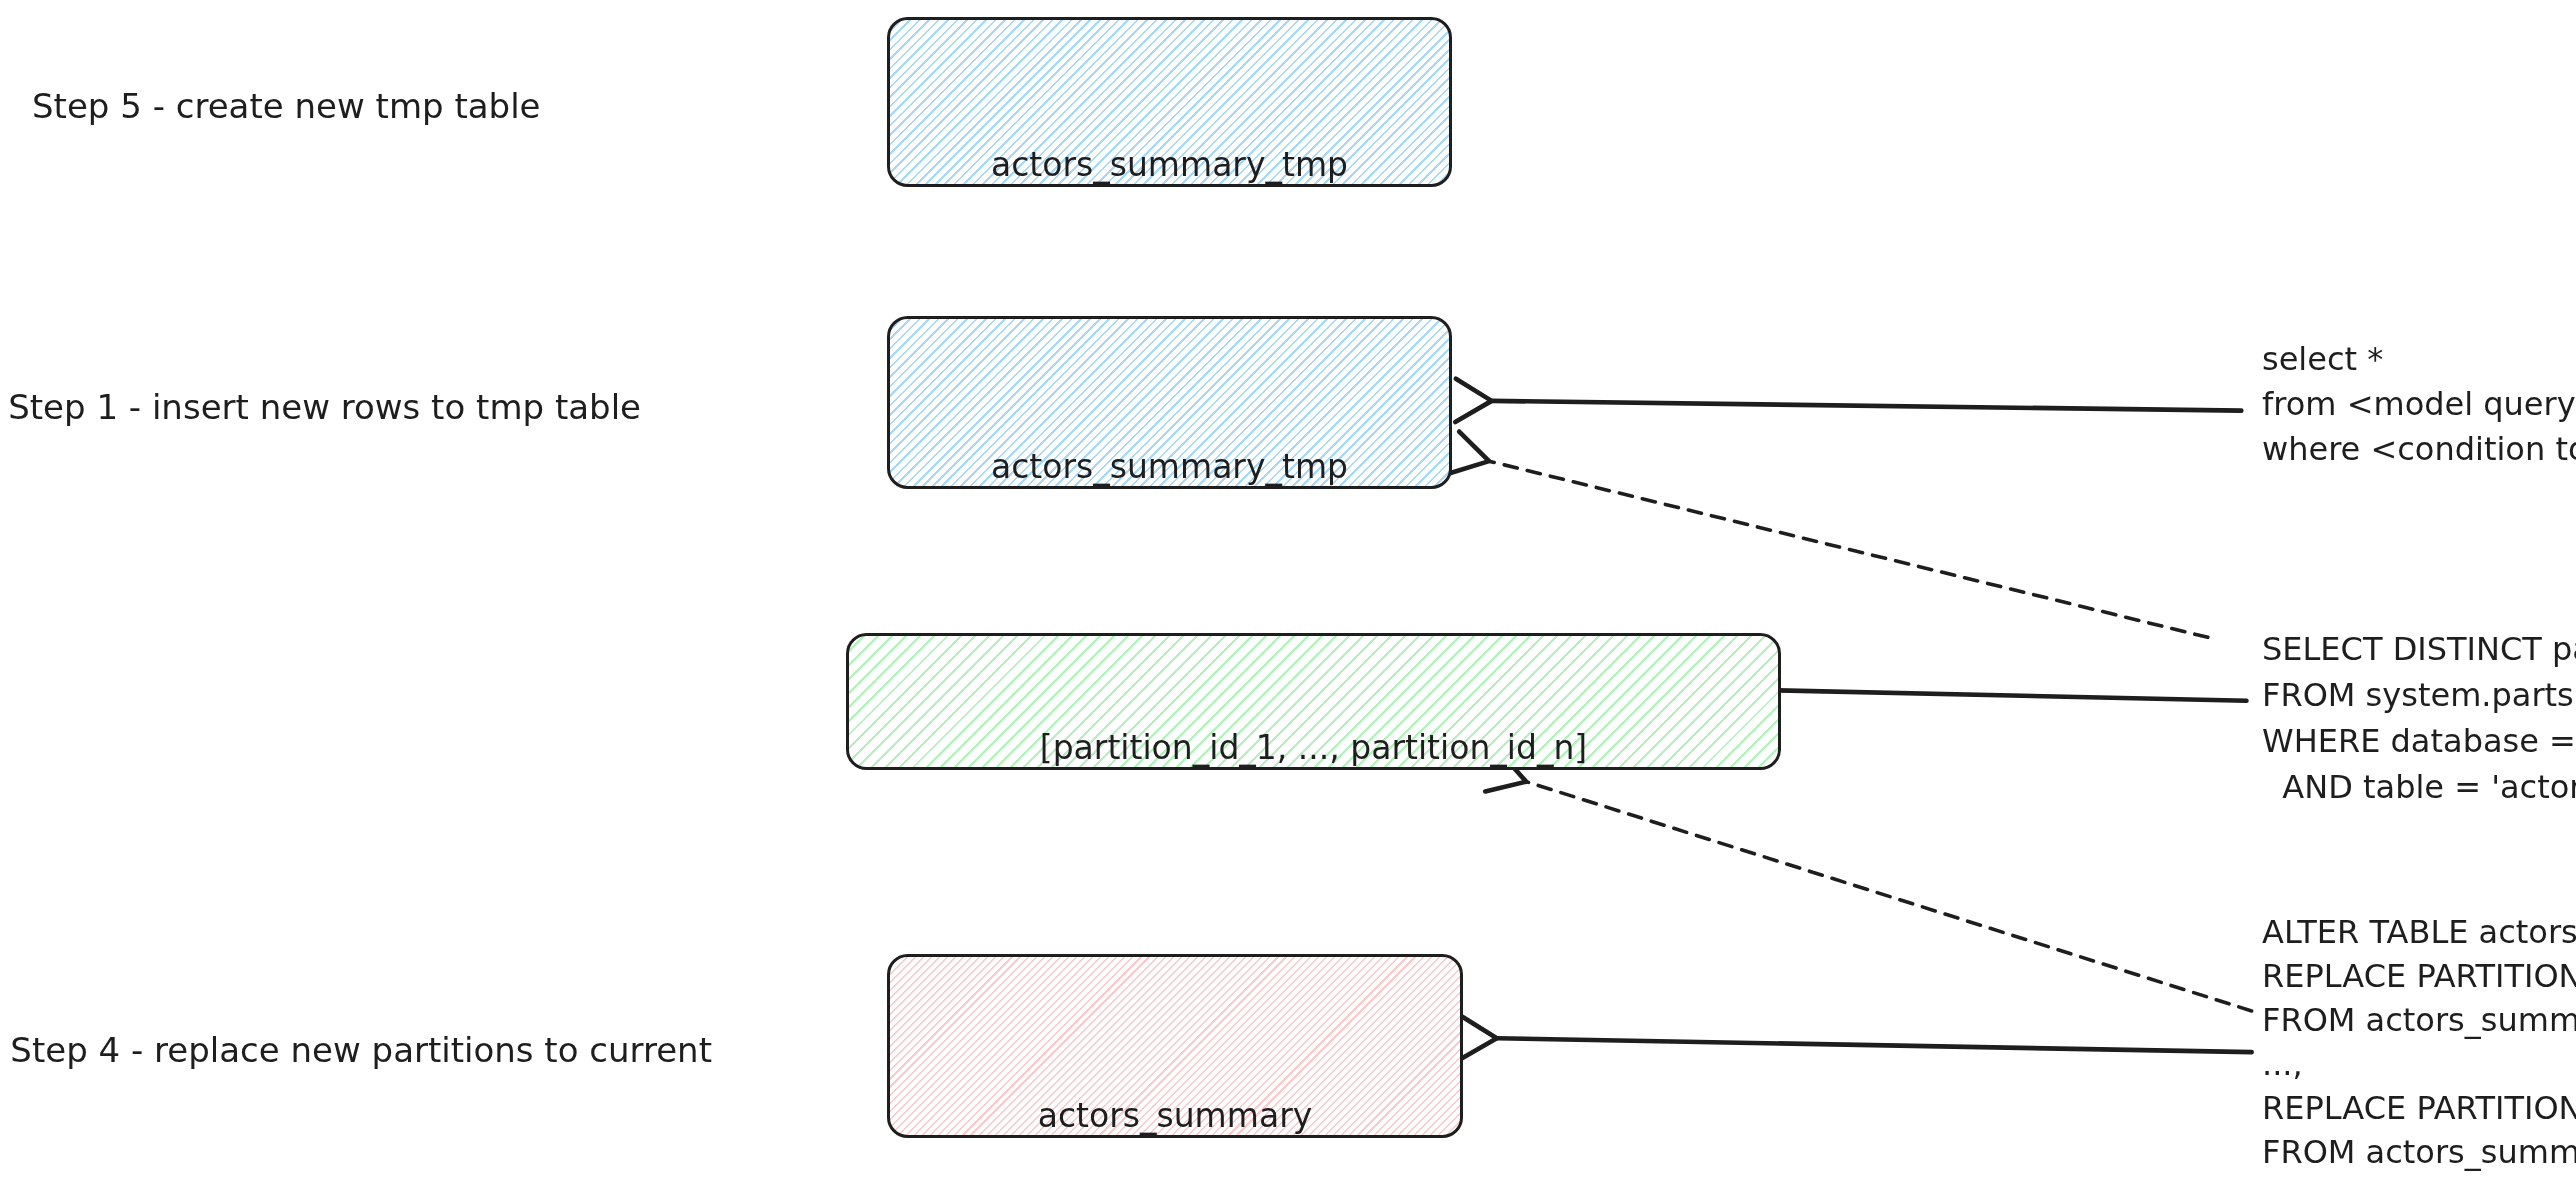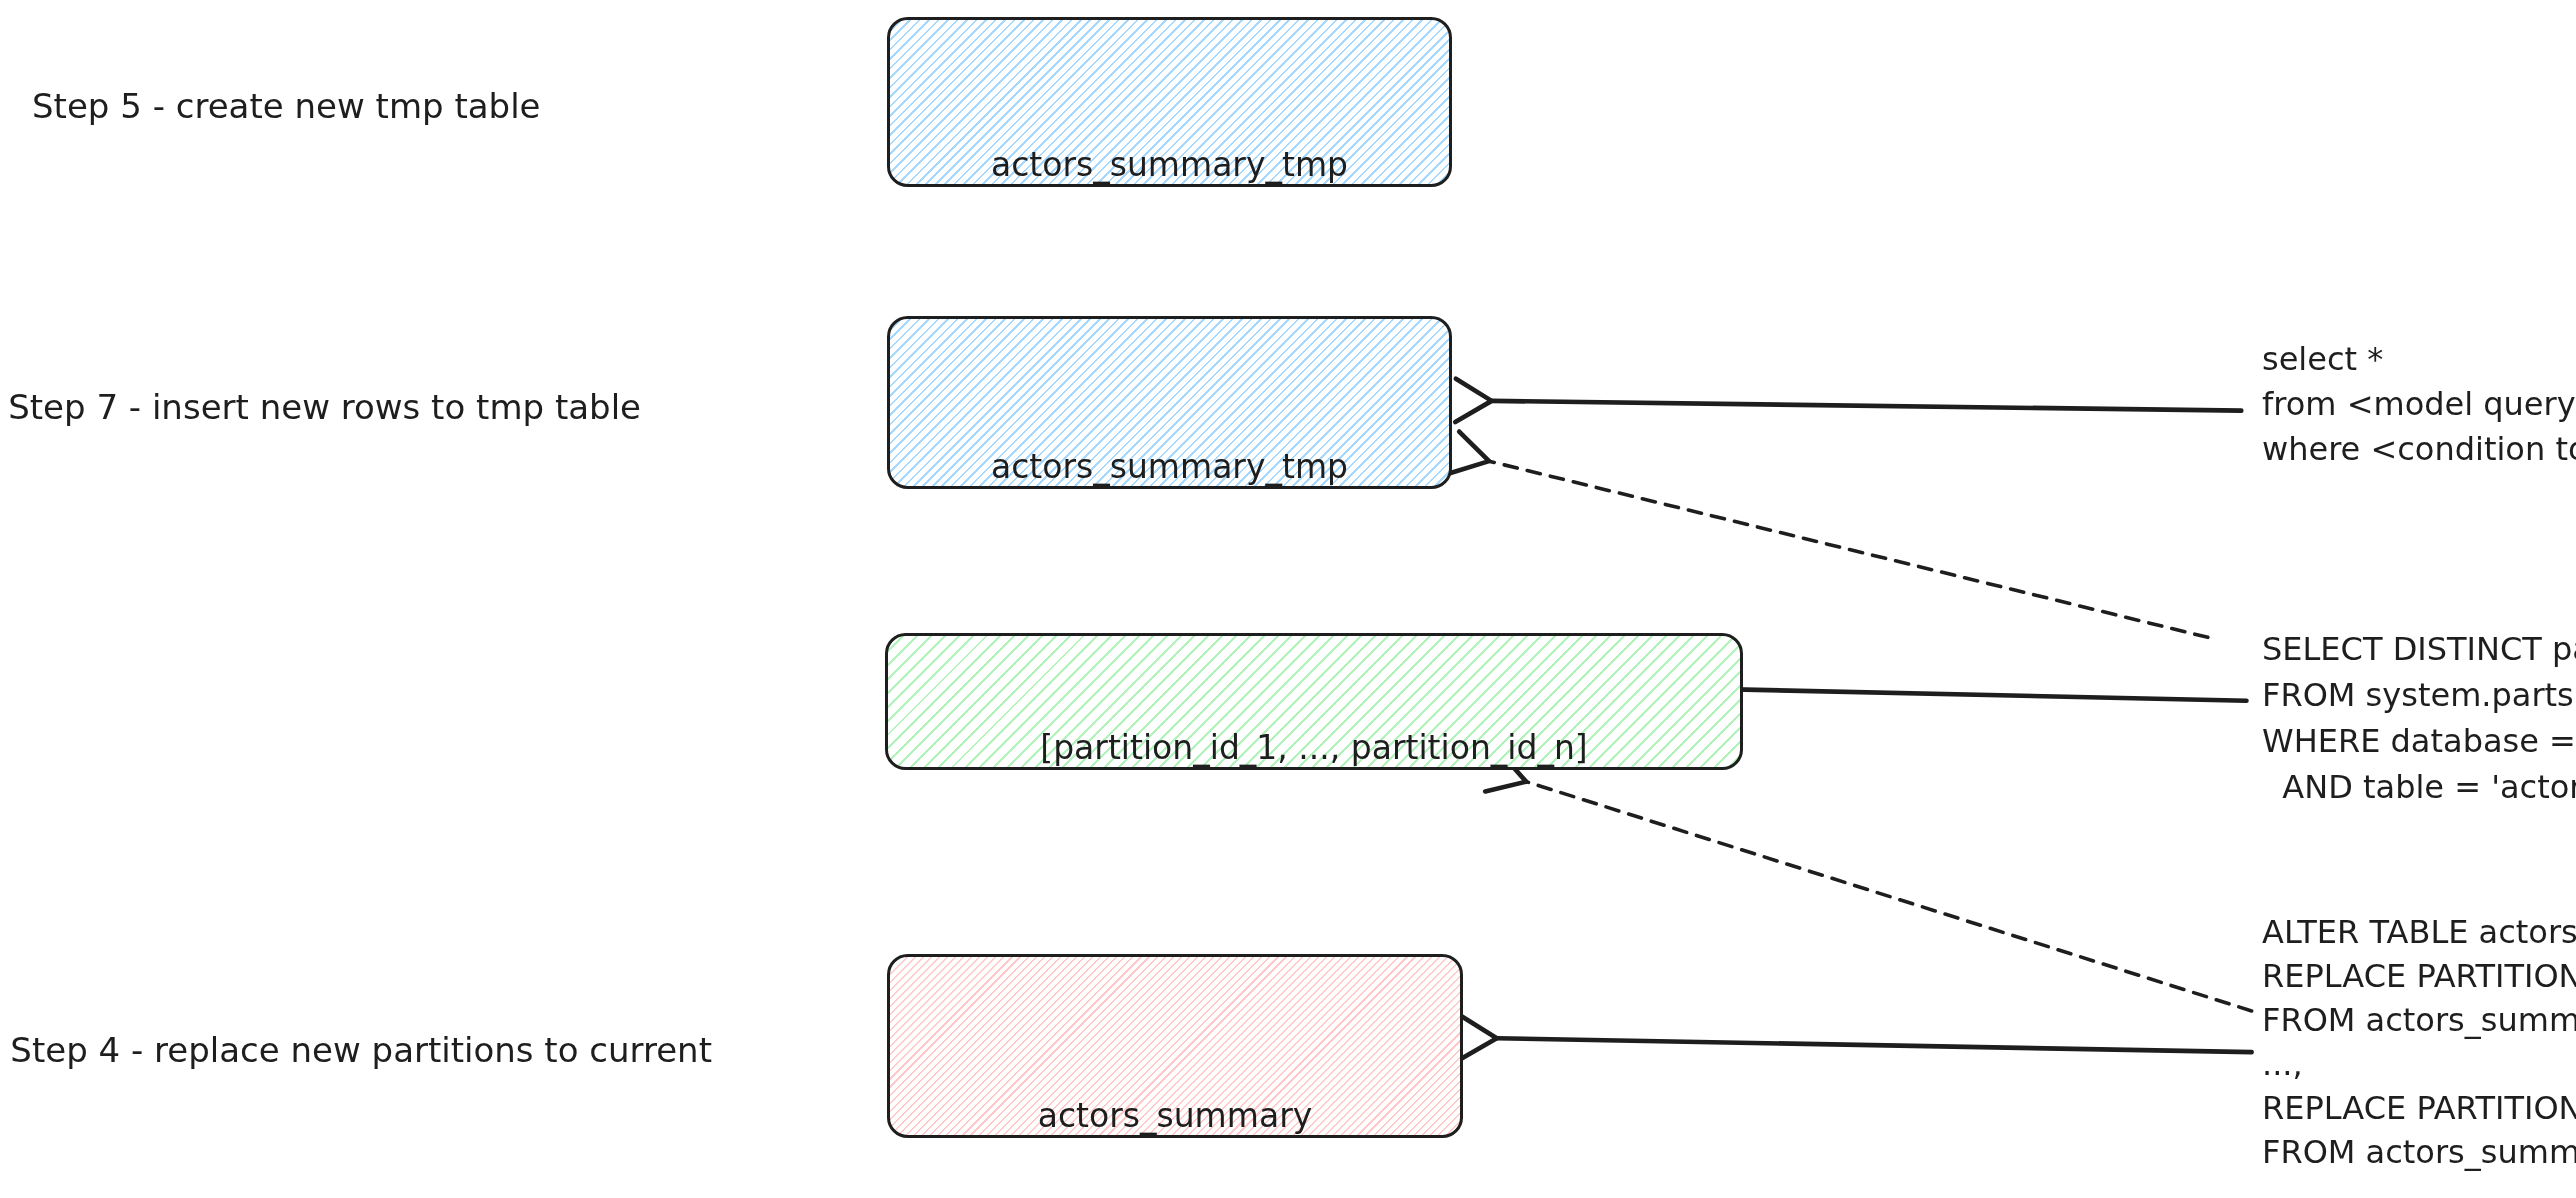--- a/index.html
+++ b/index.html
@@ -85,32 +85,32 @@
     <line x1="6160" y1="800" x2="5645" y2="782" stroke="#1e1e1e" stroke-width="9" stroke-linecap="round" marker-end="url(#ah)"></line>
     <line x1="4350" y1="797" x2="2895" y2="778" stroke="#1e1e1e" stroke-width="9" stroke-linecap="round" marker-end="url(#ah)"></line>
     <line x1="4360" y1="1360" x2="3365" y2="1338" stroke="#1e1e1e" stroke-width="9" stroke-linecap="round" marker-end="url(#ah)"></line>
     <line x1="4370" y1="2042" x2="2905" y2="2015" stroke="#1e1e1e" stroke-width="9" stroke-linecap="round" marker-end="url(#ah)"></line>
 
     <line x1="4285" y1="1237" x2="2890" y2="895" stroke="#1e1e1e" stroke-width="7" stroke-linecap="round" stroke-dasharray="26 20" marker-end="url(#ah)"></line>
     <line x1="4370" y1="1962" x2="2962" y2="1517" stroke="#1e1e1e" stroke-width="7" stroke-linecap="round" stroke-dasharray="26 20" marker-end="url(#ah)"></line>
   </svg>
 
   <div class="step-label" style="left:32px; top:86px">Step 5 - create new tmp table</div>
-  <div class="step-label" style="left:8.2px; top:387px">Step 7 - insert new rows to tmp table</div>
+  <div class="step-label" style="left:8.2px; top:387px">Step 1 - insert new rows to tmp table</div>
   <div class="step-label" style="left:10.3px; top:1030px">Step 4 - replace new partitions to current</div>
 
   <div class="node-box hatch-blue" style="left:887px; top:16.5px; width:565px; height:170px">
     <span class="node-label">actors_summary_tmp</span>
   </div>
 
   <div class="node-box hatch-blue" style="left:887px; top:316px; width:565px; height:173px">
     <span class="node-label">actors_summary_tmp</span>
   </div>
 
-  <div class="node-box hatch-green" style="left:885px; top:633px; width:858px; height:137px">
+  <div class="node-box hatch-green" style="left:846px; top:633px; width:935px; height:137px">
     <span class="node-label">[partition_id_1, ..., partition_id_n]</span>
   </div>
 
   <div class="node-box hatch-red" style="left:887px; top:954px; width:576px; height:184px">
     <span class="node-label">actors_summary</span>
   </div>
 
   <div class="sql-block sql-lh-88" style="left:2262px; top:337px">
     <div class="sql-line">select *</div>
     <div class="sql-line">from &lt;model query&gt;</div>

